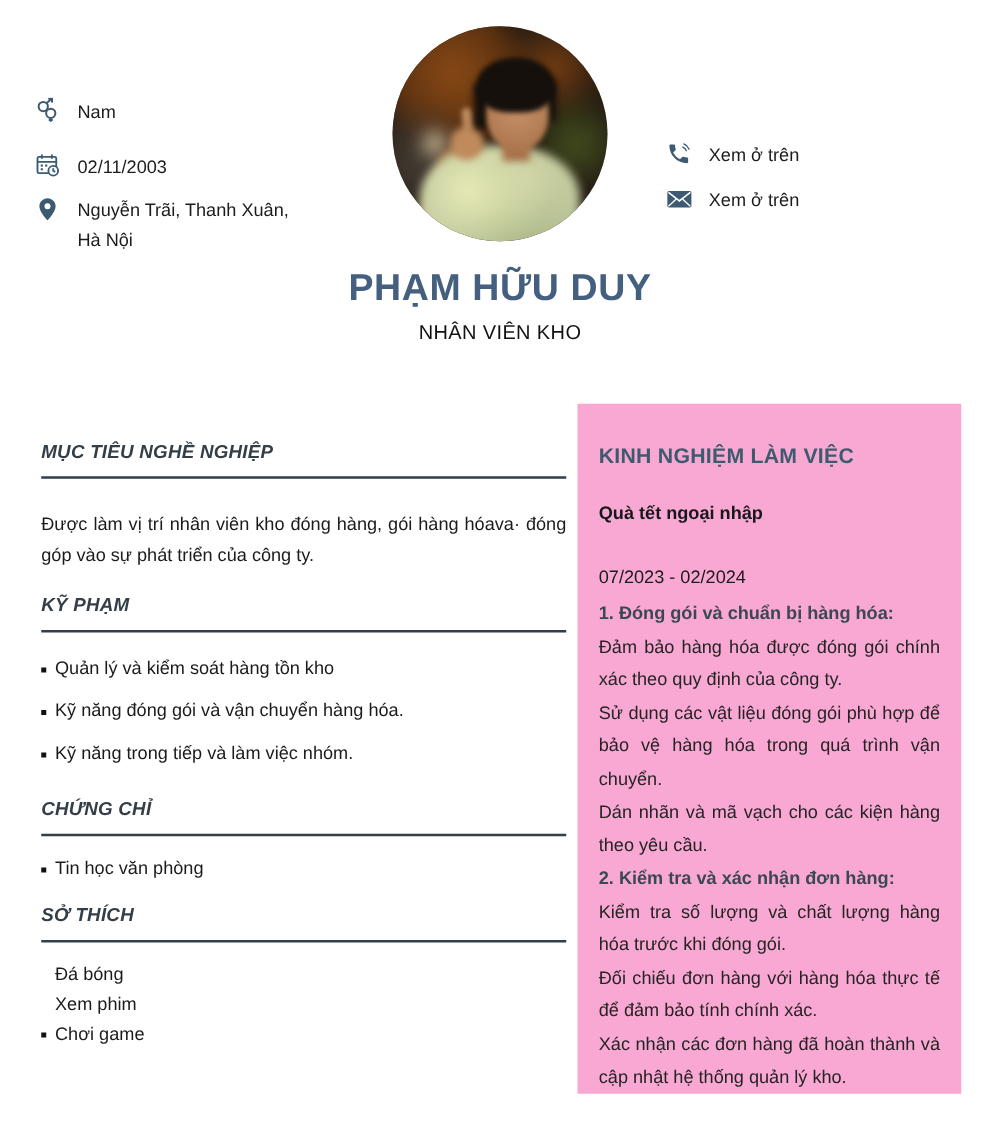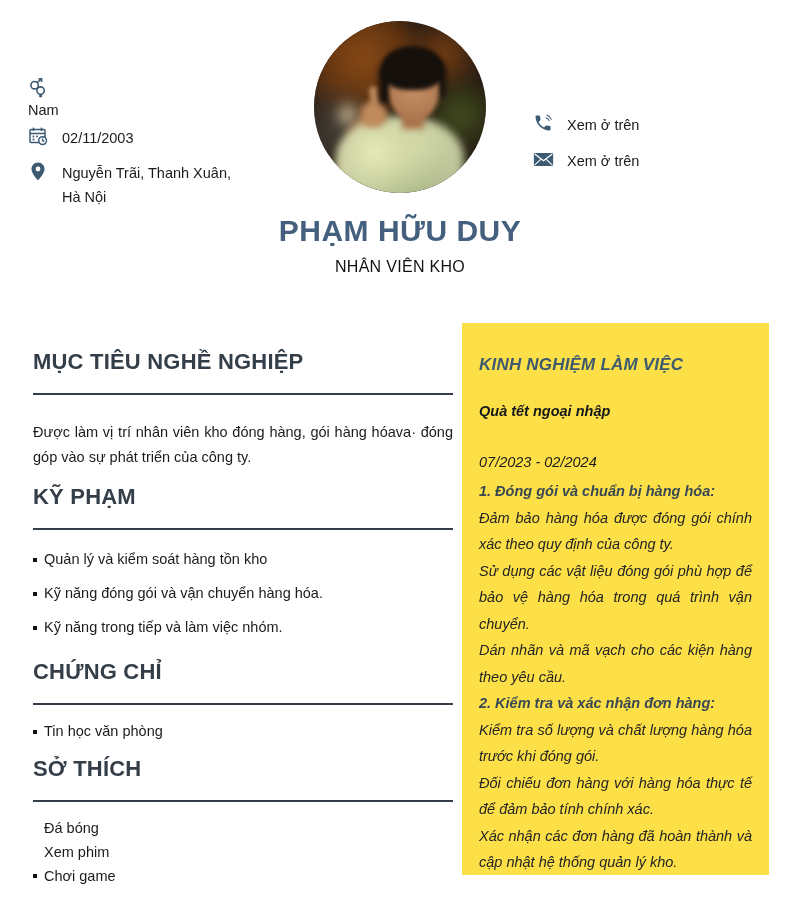--- a/index.html
+++ b/index.html
@@ -47,56 +47,56 @@
   .av-neck { left:88px; top:92px; width:22px; height:16px; background:#a8724a; filter:blur(3px); }
 
   
   .contact-left { position:absolute; left:28px; top:78px; width:215px; }
   .contact-right { position:absolute; left:533px; top:113px; width:220px; }
   .crow { display:flex; align-items:flex-start; margin-bottom:15px; }
   .crow .cicon { width:20px; height:20px; flex-shrink:0; margin-right:14px; margin-top:0px; }
   .crow .ctext { font-size:14.5px; line-height:24px; color:#1c1c1c; padding-top:0px; }
   .contact-left .crow  { min-height:20px; }
   .contact-left .crow + .crow { margin-top:0px; }
-  .contact-left .crow:nth-child(1){ margin-bottom:4px;flex-direction:column; }
+  .contact-left .crow:nth-child(1){ margin-bottom:20px; }
   .contact-left .crow:nth-child(2){ margin-bottom:11px; }
   .contact-right .crow:nth-child(1){ margin-bottom:12px; }
   svg.icon { display:block; }
 
   
   .name { position:absolute; left:0; top:214px; width:100%; text-align:center;
     font-size:30px; font-weight:bold; letter-spacing:0.5px; color:#44607e; }
   .role { position:absolute; left:0; top:258px; width:100%; text-align:center;
     font-size:16px; font-weight:400; letter-spacing:0.3px; color:#121212; }
 
   
   .lcol { position:absolute; left:33px; top:352px; width:420px; }
-  .lcol h2 { margin:0; font-size:22px; line-height:20px; font-weight:bold;
-    letter-spacing:0.2px; color:#333e48; padding-bottom:21px; border-bottom:2.5px solid #333e48; }
+  .lcol h2 { margin:0; font-size:15px; line-height:20px; font-weight:bold;
+    letter-spacing:0.2px; color:#333e48; padding-bottom:9px; border-bottom:2.5px solid #333e48;font-style:italic; }
   .lcol .objective-text { margin:25px 0 0; font-size:14.5px; line-height:25px;
     text-align:justify; color:#1b1b1b; }
   .h-skills { margin-top:17px !important; }
   .h-certs  { margin-top:22px !important; }
   .h-hobby  { margin-top:15px !important; }
   ul.plain { list-style:none; margin:0; padding:0;text-align:center; }
   ul.skill-list { margin-top:17px; }
   ul.cert-list  { margin-top:14px; }
   ul.hobby-list { margin-top:14px; }
   .li-row { display:flex; align-items:flex-start; }
   .skill-list .li-row { margin-bottom:9px; }
   .skill-list .li-row, .cert-list .li-row { line-height:25px; }
   .hobby-list .li-row { line-height:24px; }
   .bullet { width:4px; height:4px; background:#111; flex-shrink:0; margin:11px 7px 0 0; }
   .hobby-list .bullet { margin-top:10px; }
   .no-bullet .bullet { visibility:hidden; }
   .li-row span.txt { font-size:14.5px; color:#1b1b1b; }
 
   
   .panel { position:absolute; left:462px; top:323px; width:307px; height:552px;
-    background:#fde047; padding:32px 17px 0 17px;font-style:italic; }
+    background:#f9a8d4; padding:32px 17px 0 17px; }
   .panel h2 { margin:0; font-size:17px; font-weight:bold; letter-spacing:0.2px; color:#3e5a6e; }
   .panel .company  { margin-top:28px; font-size:14.5px; font-weight:bold; color:#15181a; }
   .panel .period   { margin-top:35px; font-size:14.5px; color:#1b1b1b; }
   .panel .position { margin-top:19px; font-size:14.5px; color:#1b1b1b; }
   .exp-body { margin-top:0; }
   .exp-body h3 { margin:0; font-size:14.5px; font-weight:bold; line-height:26.5px; color:#3a4854; }
   .exp-body h3.first { margin-top:8px; }
   .exp-body p { margin:0; font-size:14.5px; line-height:26.5px; text-align:justify; color:#242424; }
 </style>
 </head>

